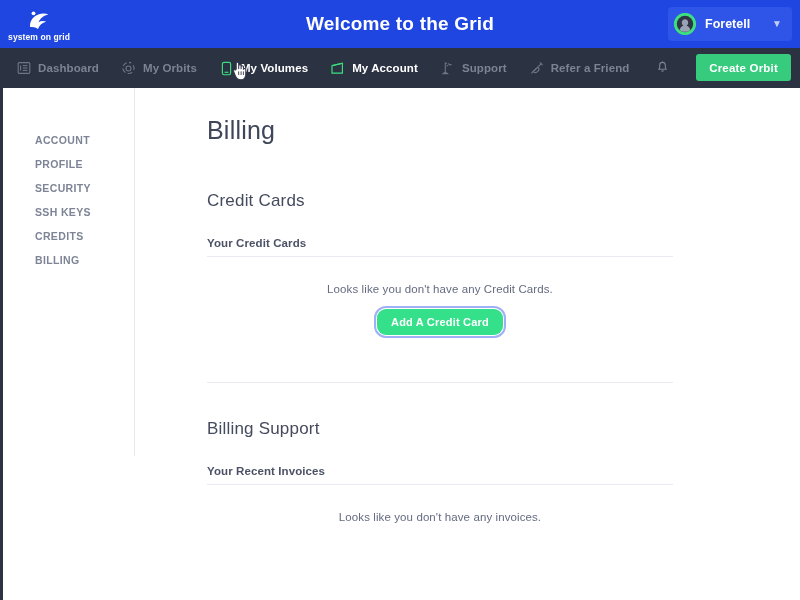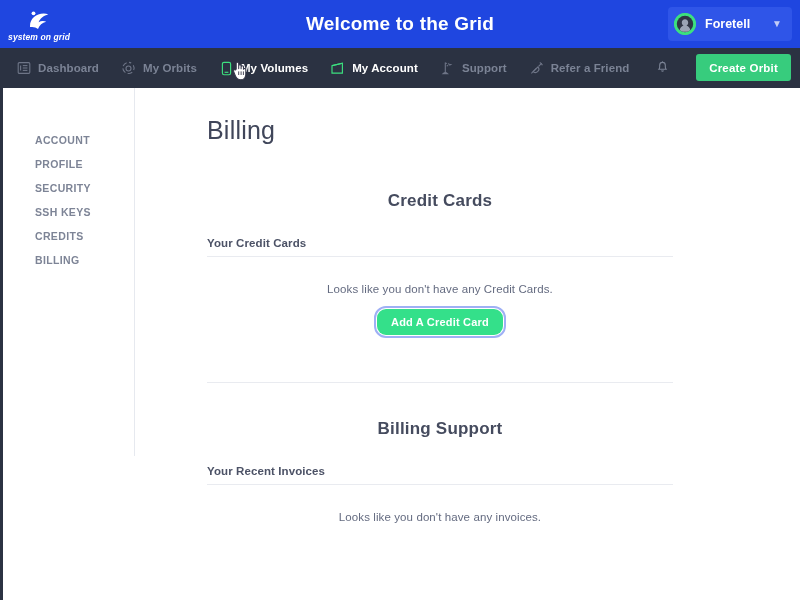--- a/index.html
+++ b/index.html
@@ -40,21 +40,20 @@
     position: absolute;
     left: 0;
     top: 0;
     width: 78px;
     height: 48px;
     display: flex;
     flex-direction: column;
     align-items: center;
     justify-content: center;
     padding-top: 2px;
-    font-style: italic;
   }
   .brand-mark {
     width: 26px;
     height: 22px;
     display: block;
   }
   .brand-text {
     color: #ffffff;
     font-size: 8.5px;
     font-weight: bold;
@@ -241,25 +240,24 @@
   .page-title {
     font-size: 25px;
     font-weight: normal;
     color: #40465a;
     letter-spacing: 0.2px;
     margin: 0 0 46px 0;
   }
 
   .section-title {
     font-size: 17px;
-    font-weight: bold;
+    font-weight: normal;
     color: #454b5e;
     letter-spacing: 0.2px;
     margin: 0 0 26px 0;
-    text-align: center;
   }
 
   .sub-head {
     font-size: 11.5px;
     font-weight: bold;
     color: #4c melt;
     color: #4c5266;
     letter-spacing: 0.1px;
     padding-bottom: 7px;
     border-bottom: 1px solid #e9ebf0;

